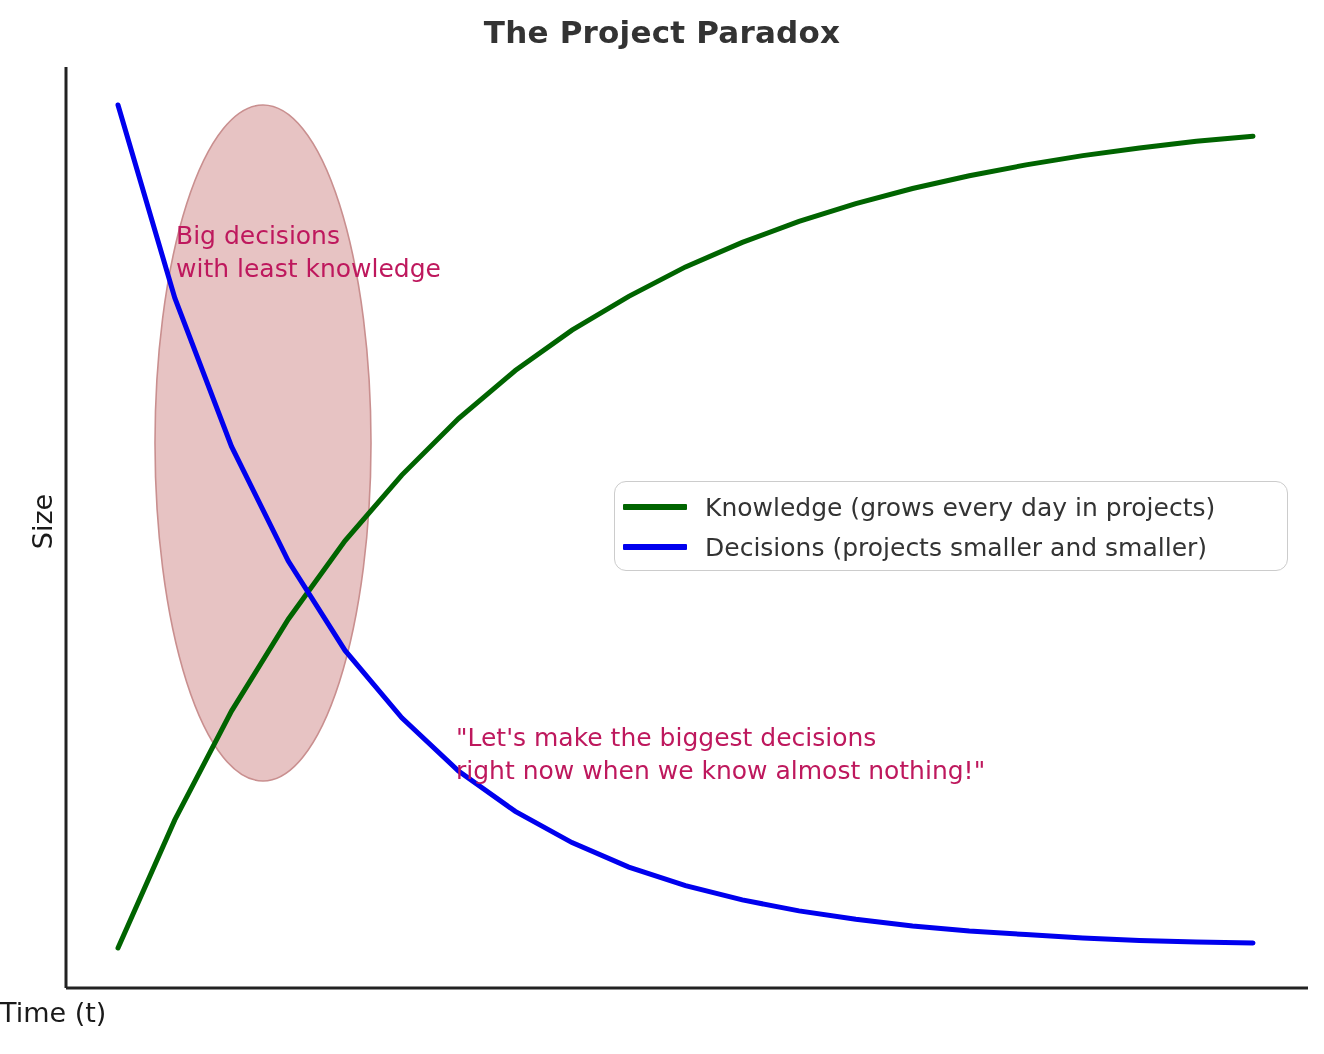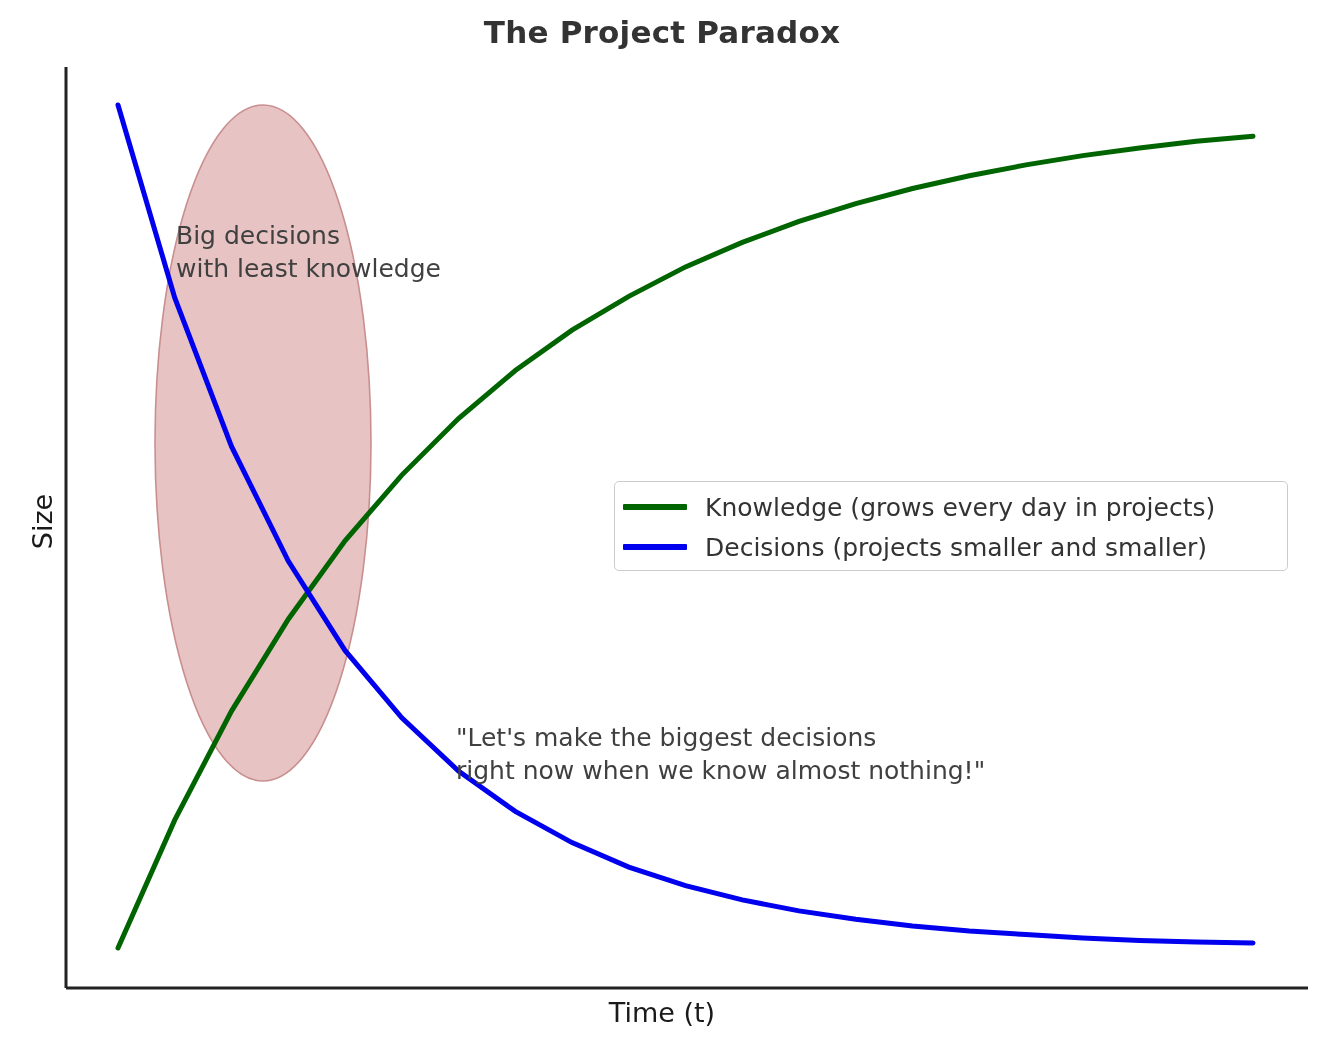--- a/index.html
+++ b/index.html
@@ -38,49 +38,49 @@
   .axis-label {
     position: absolute;
     color: #1a1a1a;
     font-size: 27px;
     font-family: "DejaVu Sans", sans-serif;
   }
   #xlabel {
     left: 0;
     top: 997px;
     width: 1324px;
-    text-align: center;
+    text-align: left;
   }
   #ylabel {
     left: -18px;
     top: 506px;
     width: 120px;
     text-align: center;
     transform: rotate(-90deg);
     transform-origin: 50% 50%;
   }
   .annotation {
     position: absolute;
-    color: #404040;
+    color: #be185d;
     font-size: 25px;
     line-height: 1.30;
     white-space: pre;
   }
   #annotation-ellipse-text { left: 176px; top: 220px; }
   #annotation-quote { left: 456px; top: 722px; }
   #legend-box {
     position: absolute;
     left: 614px;
     top: 481px;
     width: 674px;
     height: 90px;
     box-sizing: border-box;
     background: #ffffff;
     border: 1px solid #cccccc;
-    border-radius: 5px;
+    border-radius: 12px;
   }
   .legend-row {
     position: absolute;
     left: 8px;
     height: 40px;
     display: flex;
     align-items: center;
   }
   #legend-row-0 { top: 5px; }
   #legend-row-1 { top: 45px; }

